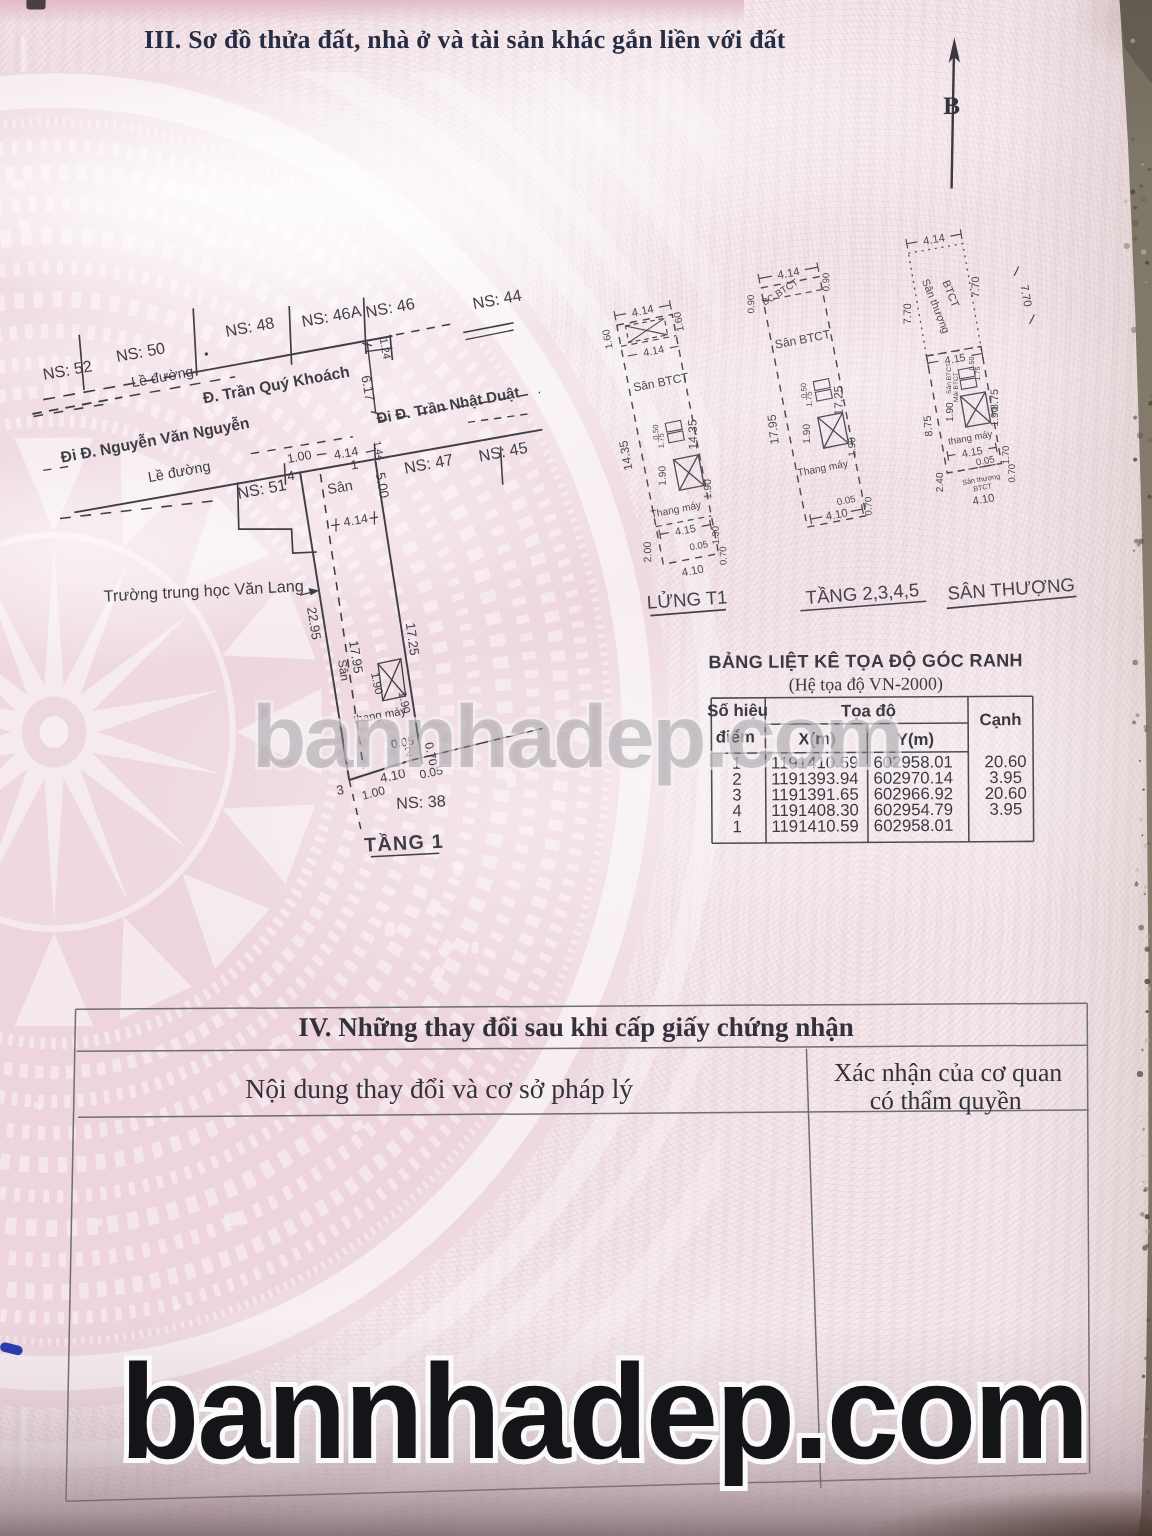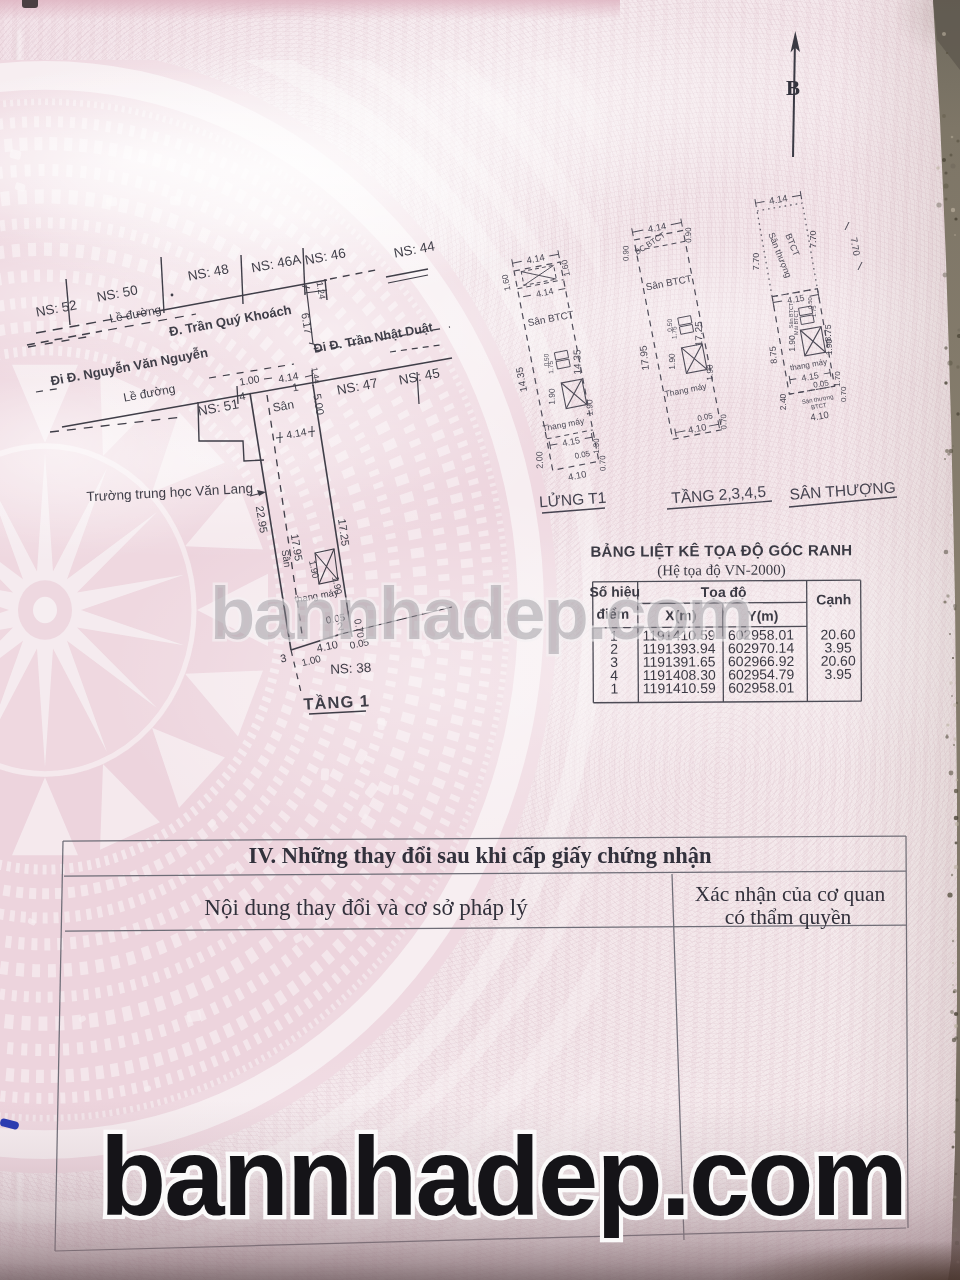--- a/index.html
+++ b/index.html
@@ -145,20 +145,21 @@
  radial-gradient(ellipse 300px 120px at 80px 300px, rgba(255,255,255,.45), rgba(255,255,255,0) 72%),
  radial-gradient(ellipse 700px 150px at 480px 100px, rgba(255,255,255,.5), rgba(255,255,255,0) 70%),
  radial-gradient(ellipse 380px 240px at 330px 330px, rgba(255,255,255,.55), rgba(255,255,255,0) 72%),
  radial-gradient(ellipse 260px 160px at 60px 450px, rgba(255,255,255,.5), rgba(255,255,255,0) 72%),
  radial-gradient(ellipse 500px 140px at 200px 460px, rgba(255,255,255,.45), rgba(255,255,255,0) 70%),
  radial-gradient(ellipse 430px 260px at 430px 680px, rgba(255,255,255,.42), rgba(255,255,255,0) 75%),
  radial-gradient(ellipse 480px 200px at 760px 640px, rgba(255,255,255,.35), rgba(255,255,255,0) 70%),
  radial-gradient(ellipse 420px 120px at 700px 320px, rgba(255,255,255,.35), rgba(255,255,255,0) 70%),
  radial-gradient(ellipse 500px 200px at 480px 1180px, rgba(255,255,255,.3), rgba(255,255,255,0) 75%);"></div>
 
+<div class="abs" style="left:120px;top:21px;white-space:nowrap;font-family:'Liberation Serif',serif;font-weight:bold;font-size:21.5px;color:#272c45;letter-spacing:.2px;">III. Sơ đồ thửa đất, nhà ở và tài sản khác gắn liền với đất</div>
 
 <svg class="abs" style="left:770px;top:25px" width="60" height="140" viewBox="0 0 60 140">
 <line x1="25" y1="14" x2="23" y2="132" stroke="#3a3a44" stroke-width="2"></line>
 <path d="M25.3 6 L30 27 L25 22.5 L20.5 27.5 Z" fill="#3a3a44"></path>
 <text x="16" y="70" font-family="Liberation Serif,serif" font-size="21" font-weight="bold" fill="#34343e">B</text>
 </svg>
 
 <svg class="abs" id="map" style="left:0px;top:0px;filter:blur(0.3px)" width="500" height="740" viewBox="0 0 500 740">
 
 <g>

